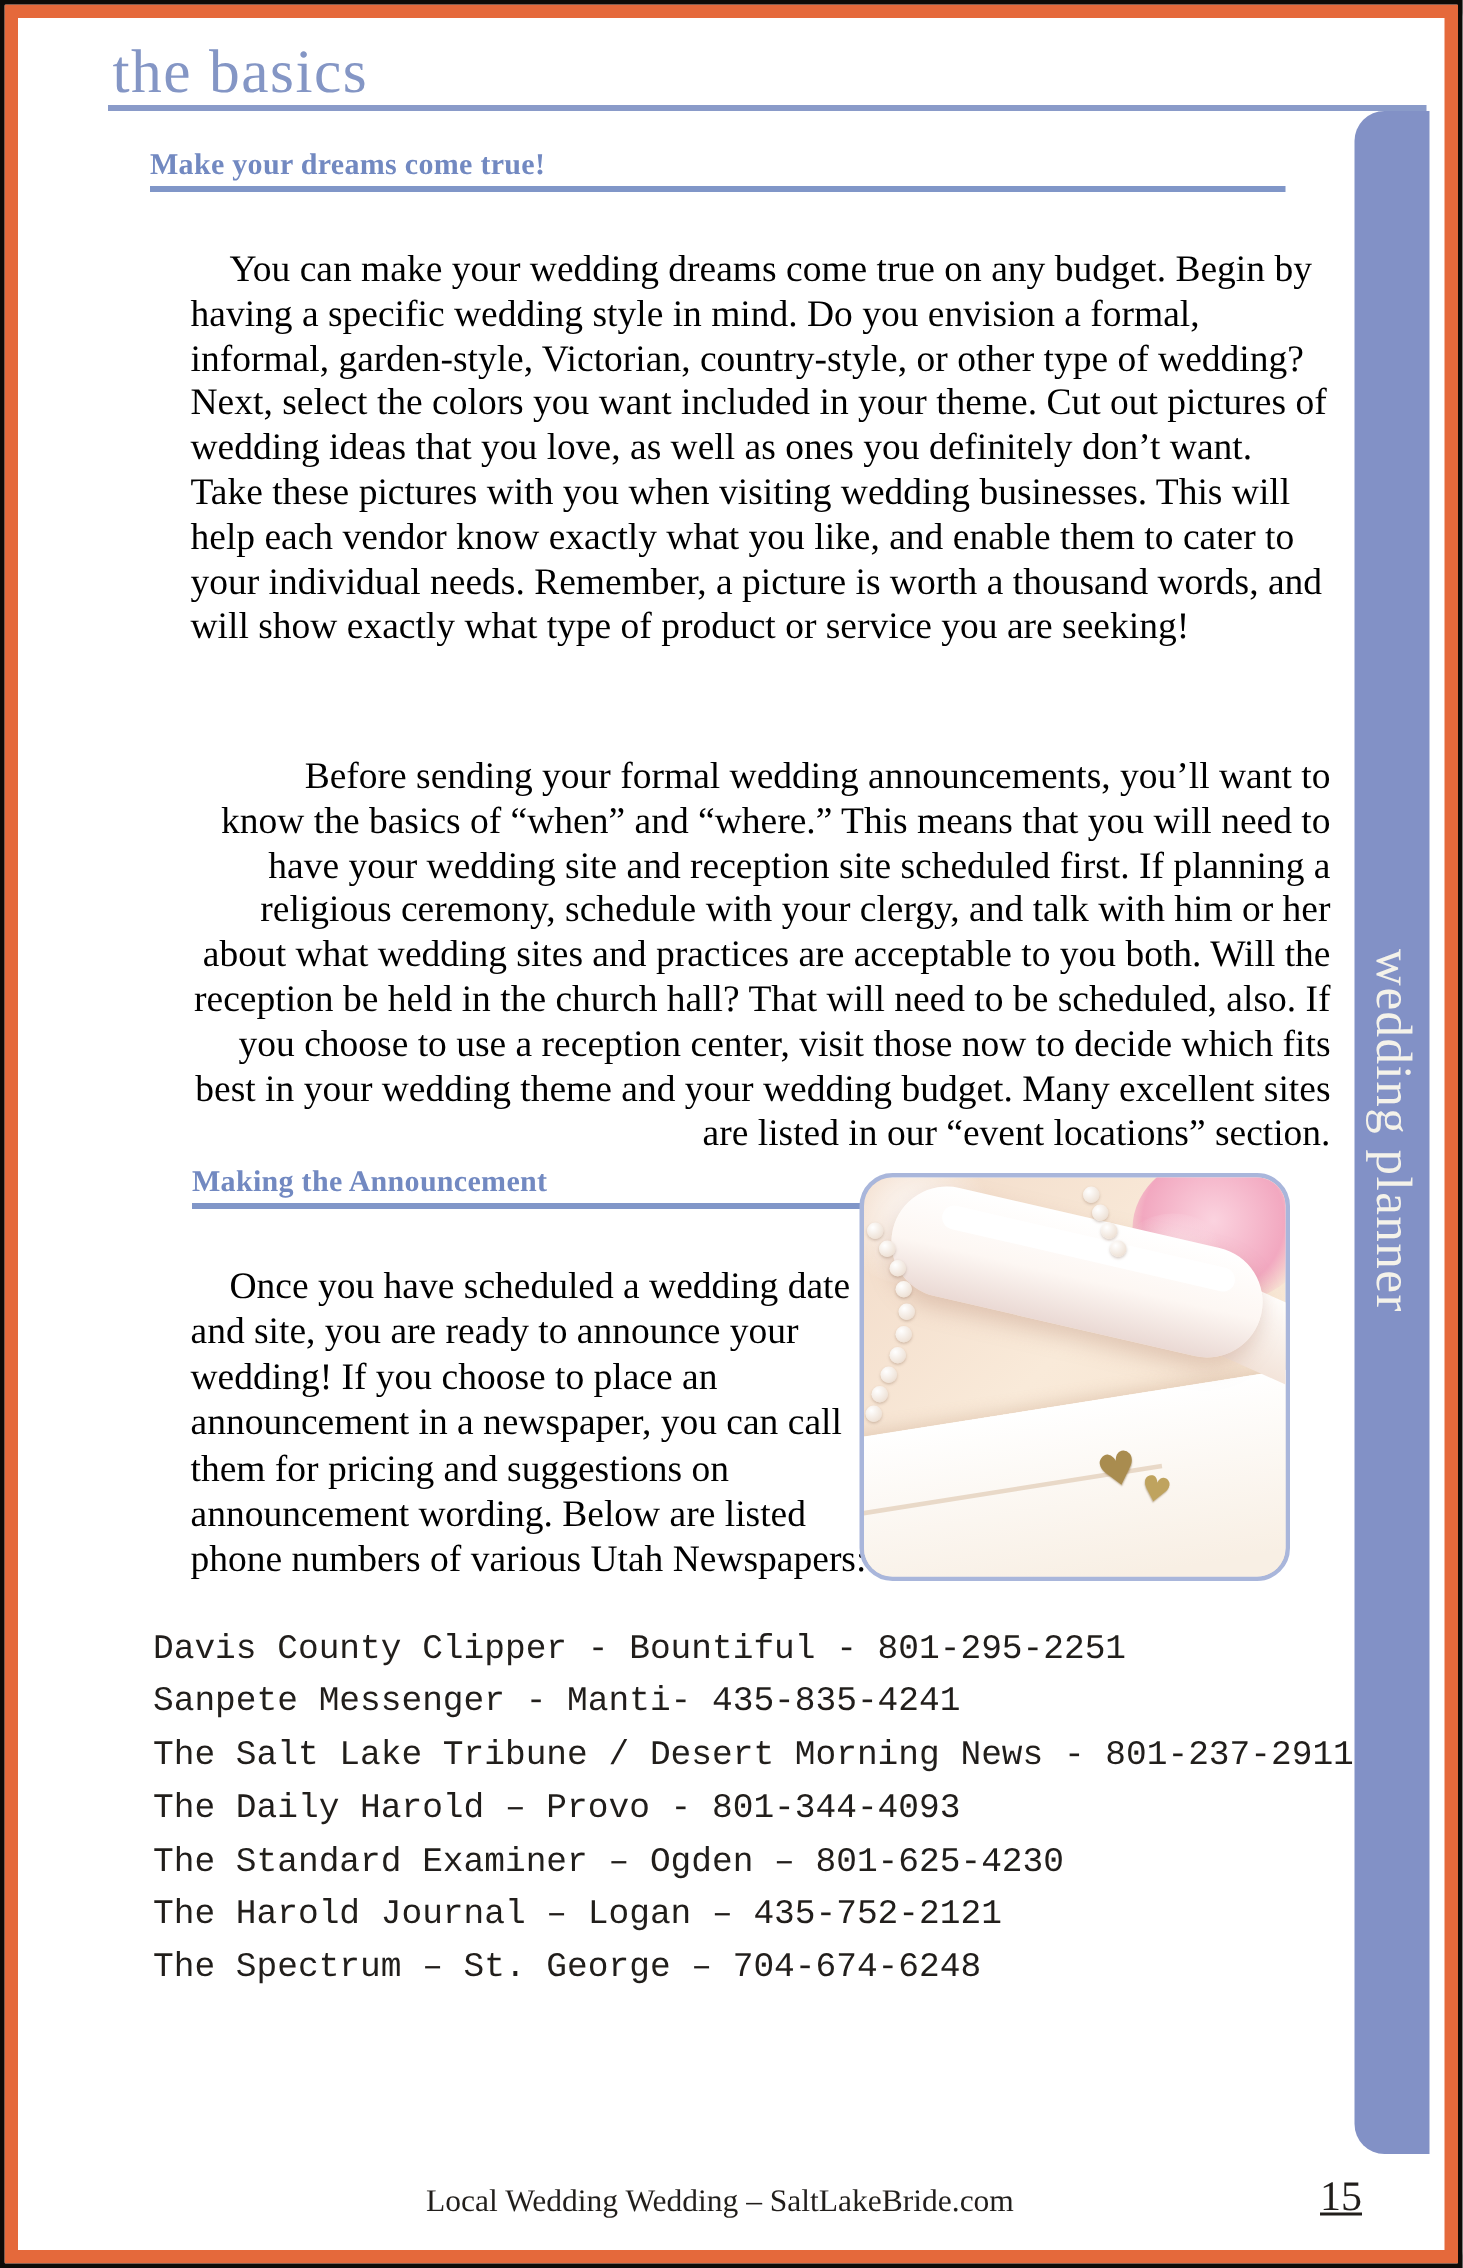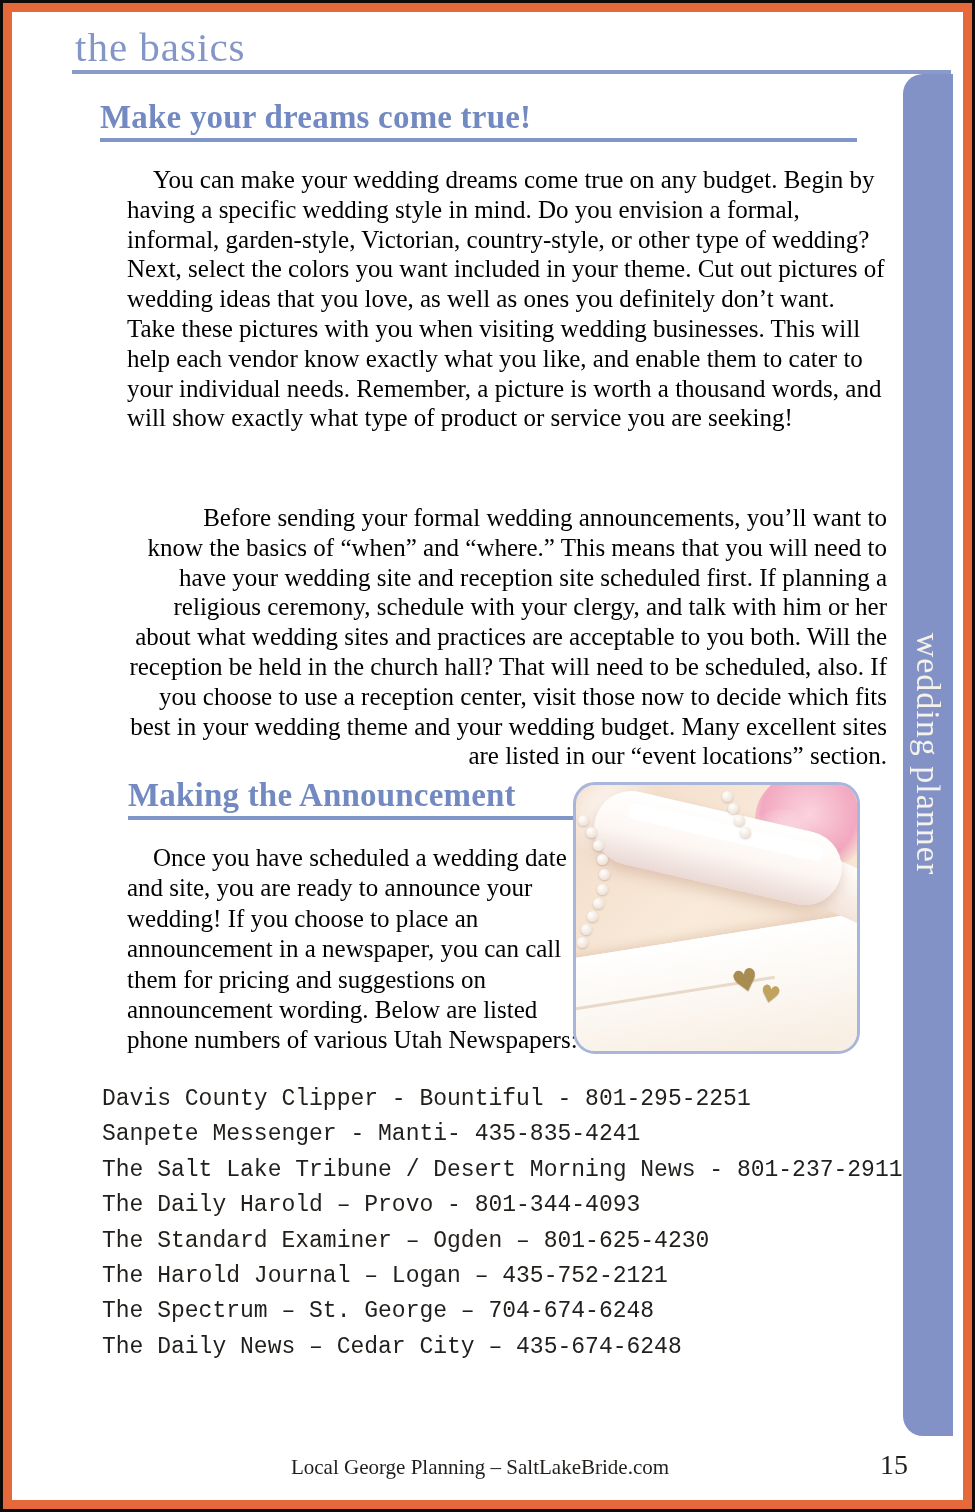--- a/index.html
+++ b/index.html
@@ -32,21 +32,21 @@
     transform:translate(-50%,-50%) rotate(90deg);
     transform-origin:center center;
     white-space:nowrap;
     color:#f4f2ea;font-size:34px;letter-spacing:1px;
   }
 
   
   .h2{
     position:absolute;left:100px;
     font-family:"Liberation Serif","DejaVu Serif",serif;
-    font-weight:bold;font-size:33px;line-height:1.05;
+    font-weight:bold;font-size:20px;line-height:1.05;
     color:#7289c1;letter-spacing:0.2px;
     padding-bottom:3px;border-bottom:4px solid #8096c8;
   }
   .h2.w-full{width:757px;}
   .h2.w-short{width:473px;}
   .body-text{
     position:absolute;left:100px;
     font-size:25px;line-height:29.8px;color:#000000;
     text-indent:26px;text-align:left;margin-left:27px;
   }
@@ -101,21 +101,21 @@
   .news-list{position:absolute;left:102px;top:1086px;width:760px;}
   .news-item{height:35.4px;font-size:23px;color:#211e1b;white-space:nowrap;font-family:Liberation Mono, monospace;}
 
   
   .footer-text{
     position:absolute;left:100px;top:1455px;width:760px;
     text-align:center;font-size:21px;color:#211e1b;
   }
   .page-number{
     position:absolute;left:858px;top:1449px;width:50px;
-    text-align:right;font-size:28px;color:#211e1b;
+    text-align:right;font-size:28px;color:#211e1b;text-decoration:underline;
   }
 </style>
 </head>
 <body>
 
 <div class="page">
 
   <div class="header-title">the basics</div>
   <div class="header-rule"></div>
 
@@ -164,21 +164,20 @@
   </div>
 
   <div class="news-list">
     <div class="news-item">Davis County Clipper - Bountiful - 801-295-2251</div>
     <div class="news-item">Sanpete Messenger - Manti- 435-835-4241</div>
     <div class="news-item">The Salt Lake Tribune / Desert Morning News - 801-237-2911</div>
     <div class="news-item">The Daily Harold – Provo - 801-344-4093</div>
     <div class="news-item">The Standard Examiner – Ogden – 801-625-4230</div>
     <div class="news-item">The Harold Journal – Logan – 435-752-2121</div>
     <div class="news-item">The Spectrum – St. George – 704-674-6248</div>
-    <div class="news-item">The Daily News – Cedar City – 435-674-6248</div>
   </div>
 
-  <div class="footer-text">Local George Planning – SaltLakeBride.com</div>
+  <div class="footer-text">Local Wedding Wedding – SaltLakeBride.com</div>
   <div class="page-number">15</div>
 
   <div class="frame-orange"></div>
   <div class="frame-black"></div>
 </div>
 
 </body></html>

